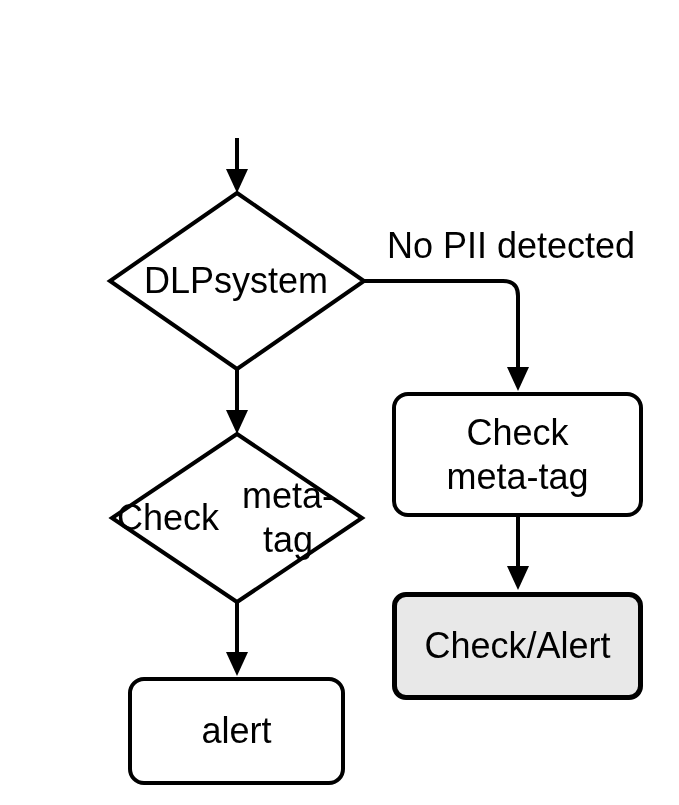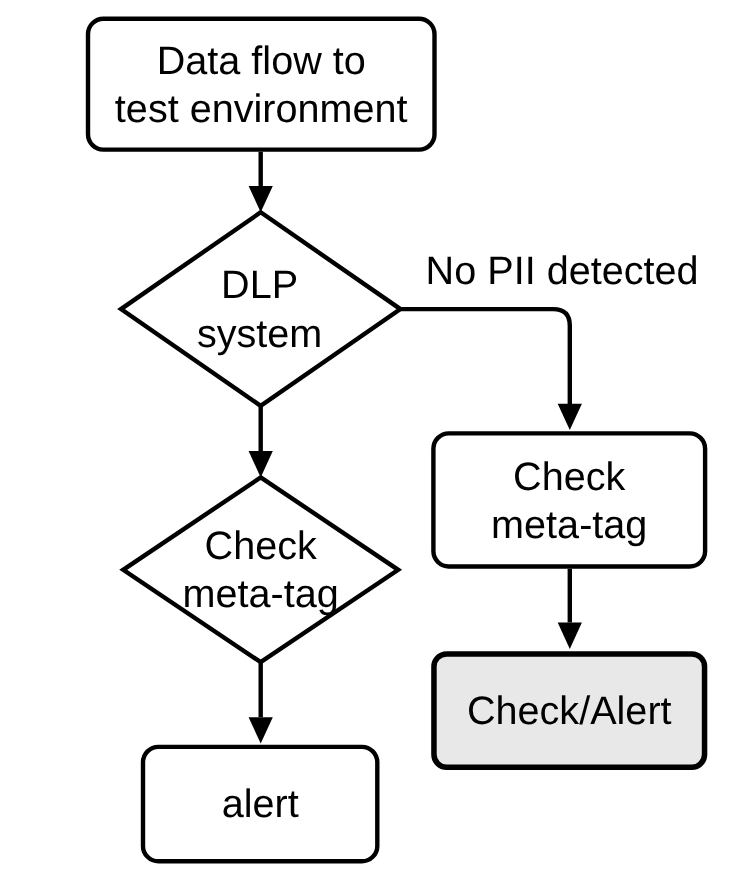--- a/index.html
+++ b/index.html
@@ -28,21 +28,21 @@
     line-height: 44px;
   }
   .node-start   { left: 78px;  top: 15px;  width: 319px; height: 123px; }
   .node-check-r { left: 392px; top: 392px; width: 251px; height: 125px; }
   .node-block   { left: 392px; top: 592px; width: 251px; height: 108px;
                   background: #e8e8e8; border-width: 5px; border-radius: 14px; }
   .node-suppress{ left: 128px; top: 677px; width: 217px; height: 108px; }
   .diamond-label {
     position: absolute;
     display: flex;
-    flex-direction: column;
+    flex-direction: row;
     align-items: center;
     justify-content: center;
     text-align: center;
     font-size: 36px;
     line-height: 44px;
     pointer-events: none;
   }
   .dl-dlp     { left: 136px; top: 233px; width: 200px; height: 96px; }
   .dl-check-l { left: 117px; top: 470px; width: 240px; height: 96px; }
   .edge-label {
@@ -75,24 +75,20 @@
     <path d="M518 590 L507 566 L529 566 Z" fill="#000"></path>
 
     <path d="M237 602 V652" stroke="#000" stroke-width="4" fill="none"></path>
     <path d="M237 676 L226 652 L248 652 Z" fill="#000"></path>
 
     <polygon points="237,193 364,281 237,369 110,281" stroke="#000" stroke-width="4" stroke-linejoin="miter" fill="#ffffff"></polygon>
 
     <polygon points="237,434 362,518 237,602 112,518" stroke="#000" stroke-width="4" stroke-linejoin="miter" fill="#ffffff"></polygon>
   </svg>
 
-  <div class="node node-start">
-    <div>Data flow to</div>
-    <div>test environment</div>
-  </div>
 
   <div class="diamond-label dl-dlp">
     <div>DLP</div>
     <div>system</div>
   </div>
 
   <div class="edge-label el-no-pii">No PII detected</div>
 
 
   <div class="node node-check-r">

